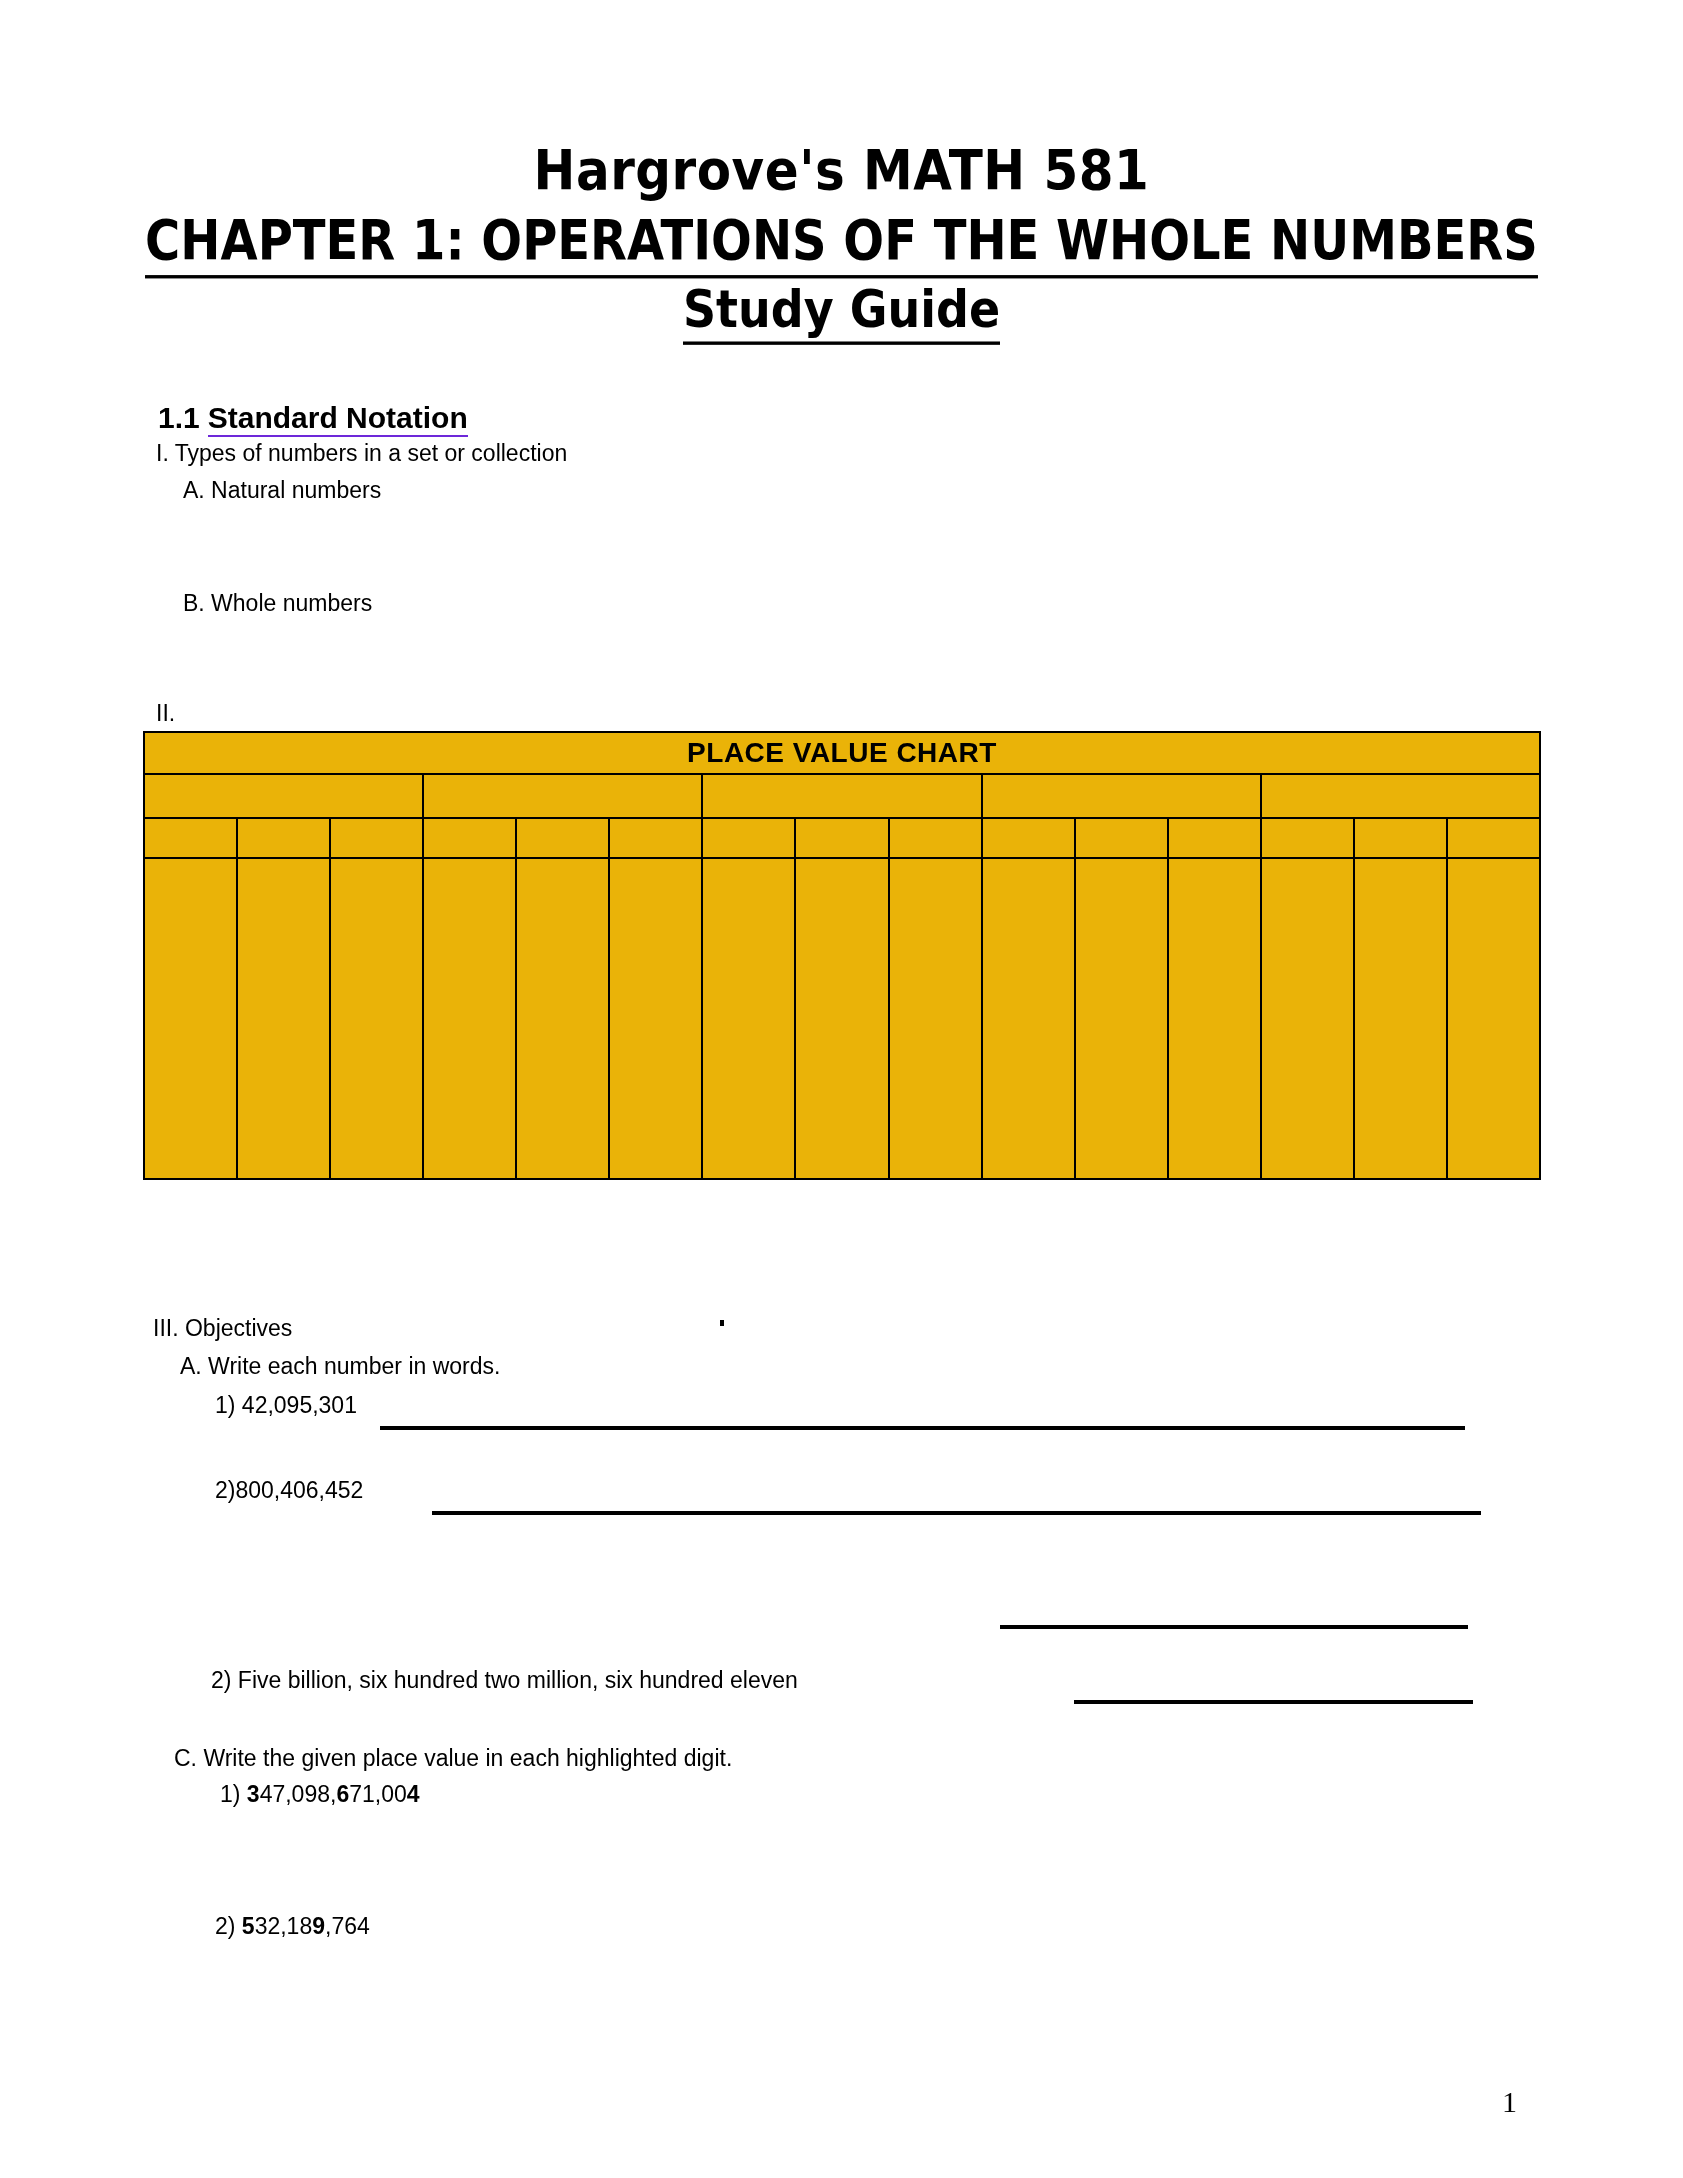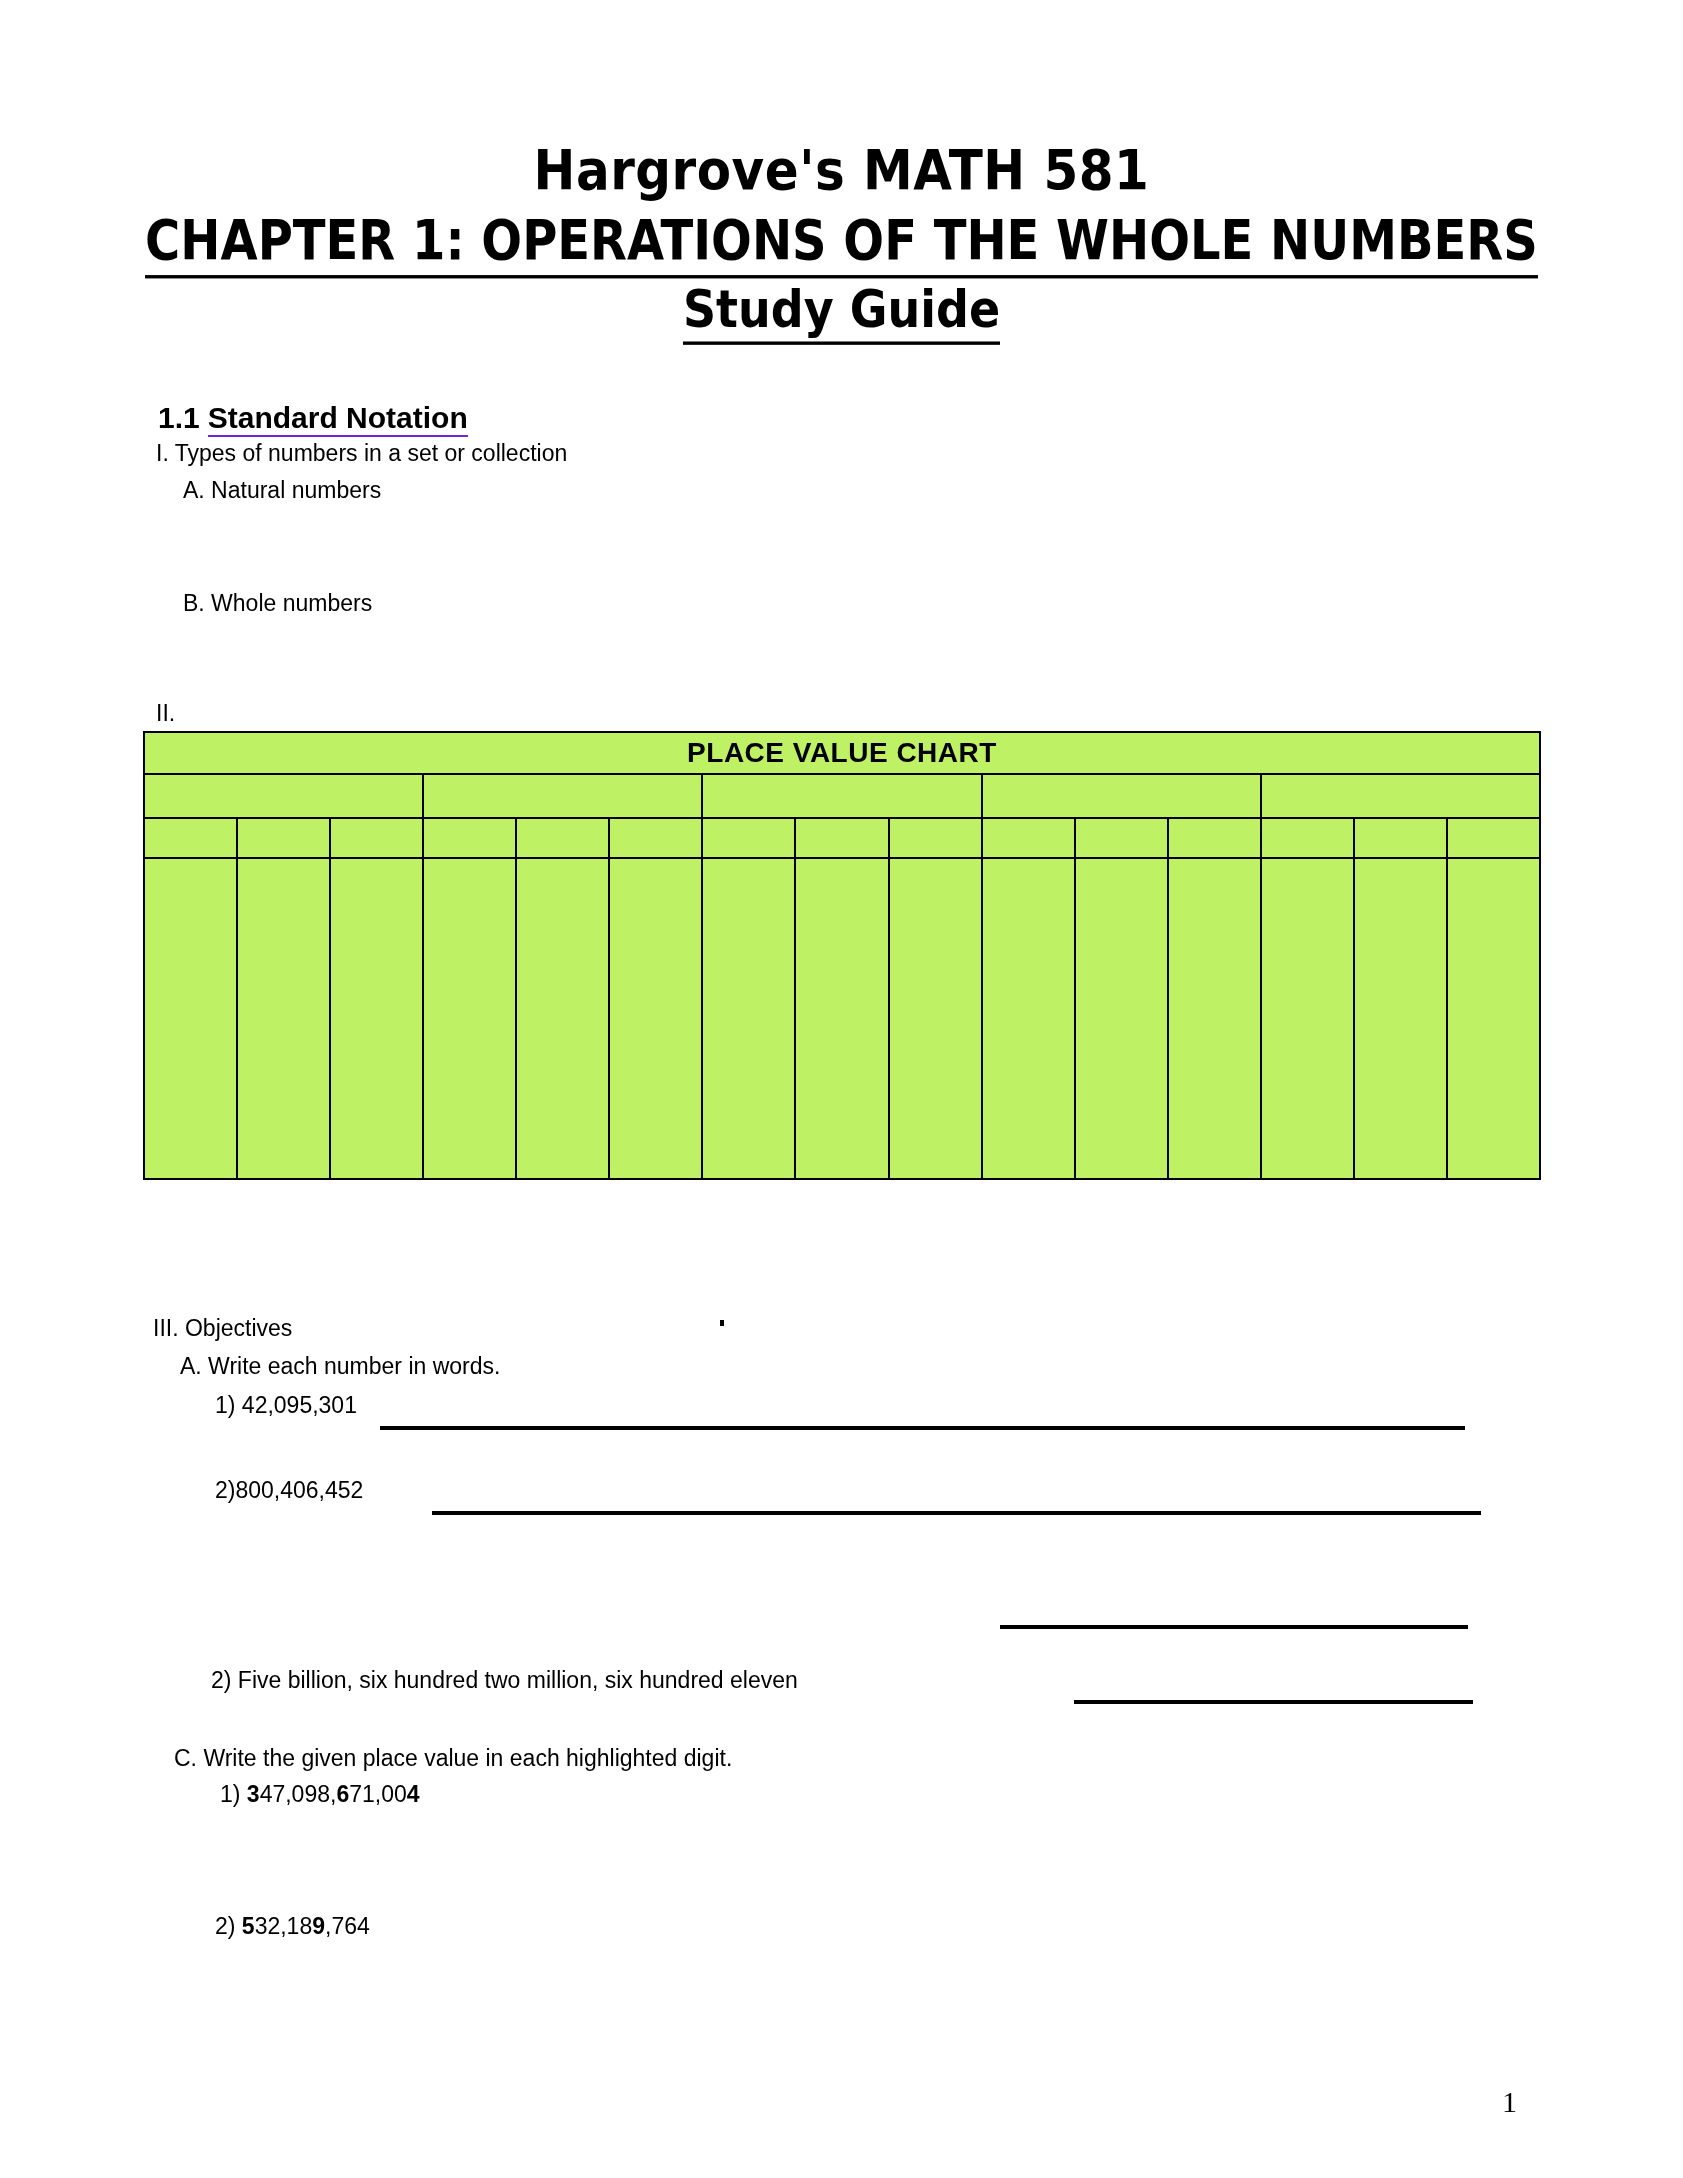--- a/index.html
+++ b/index.html
@@ -86,21 +86,21 @@
     position: absolute;
     height: 0;
     border-bottom: 4px solid #000;
   }
 
   
   .pv-table {
     position: absolute;
     border-collapse: collapse;
     table-layout: fixed;
-    background: #bef264;
+    background: #eab308;
   }
   .pv-table td {
     border: 2px solid #000;
     padding: 0;
     margin: 0;
   }
   .pv-title-cell {
     height: 40px;
     text-align: center;
     vertical-align: middle;

